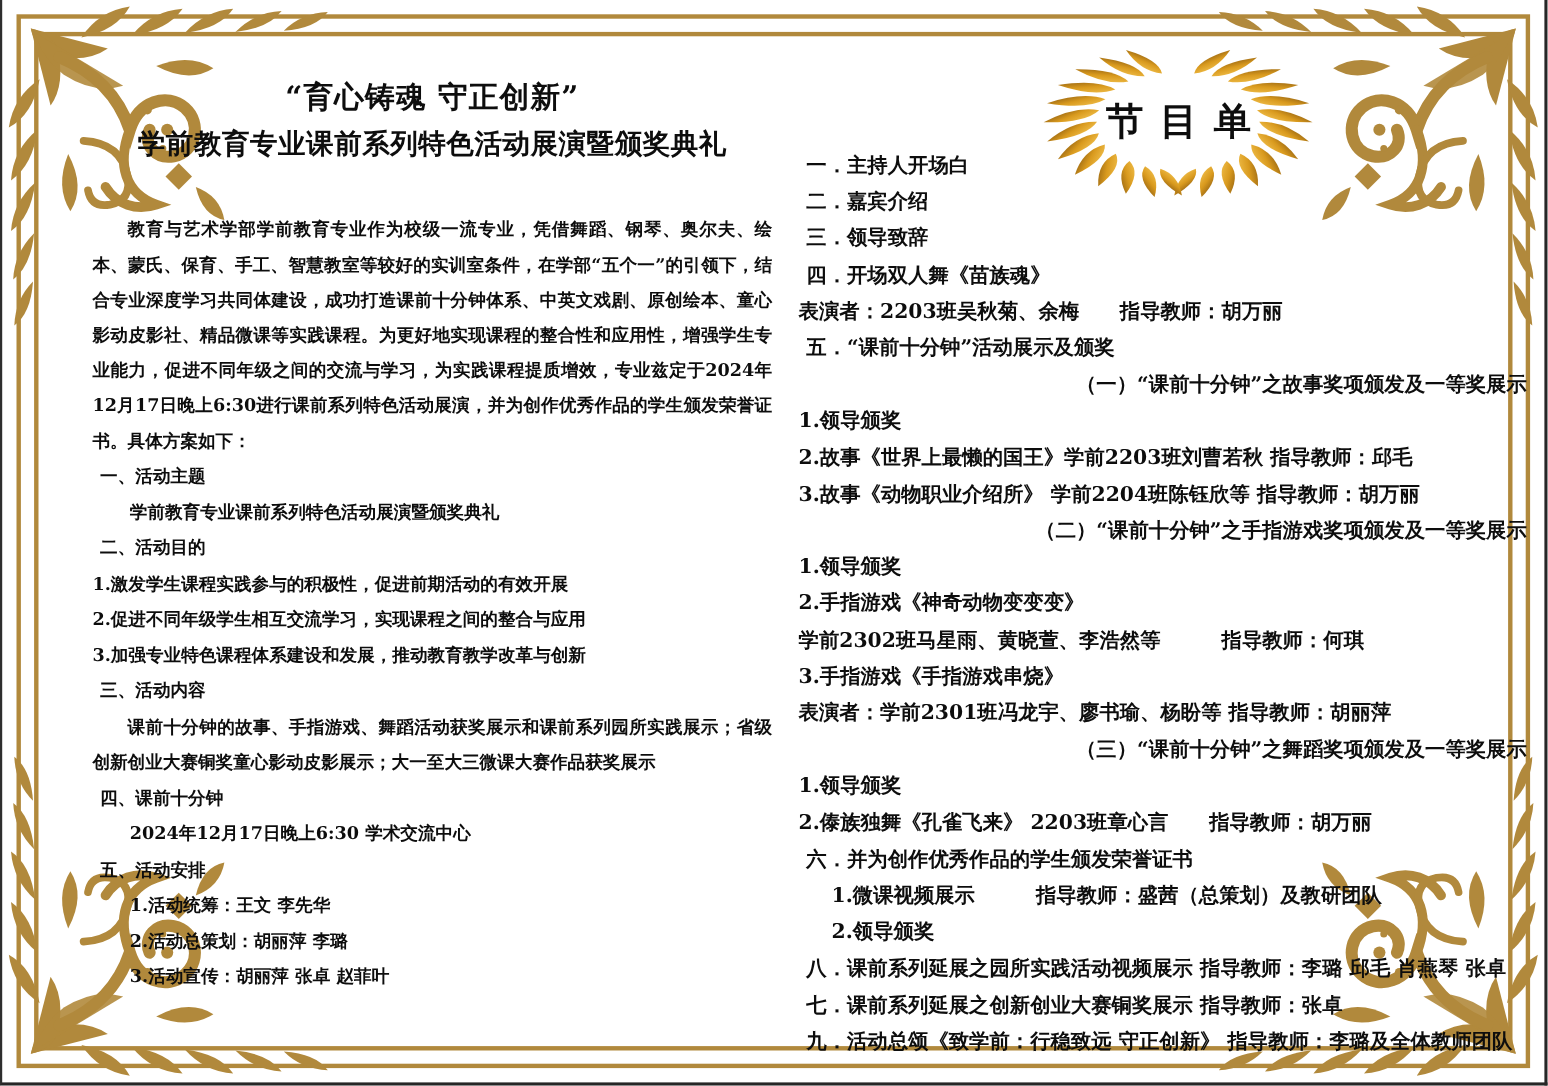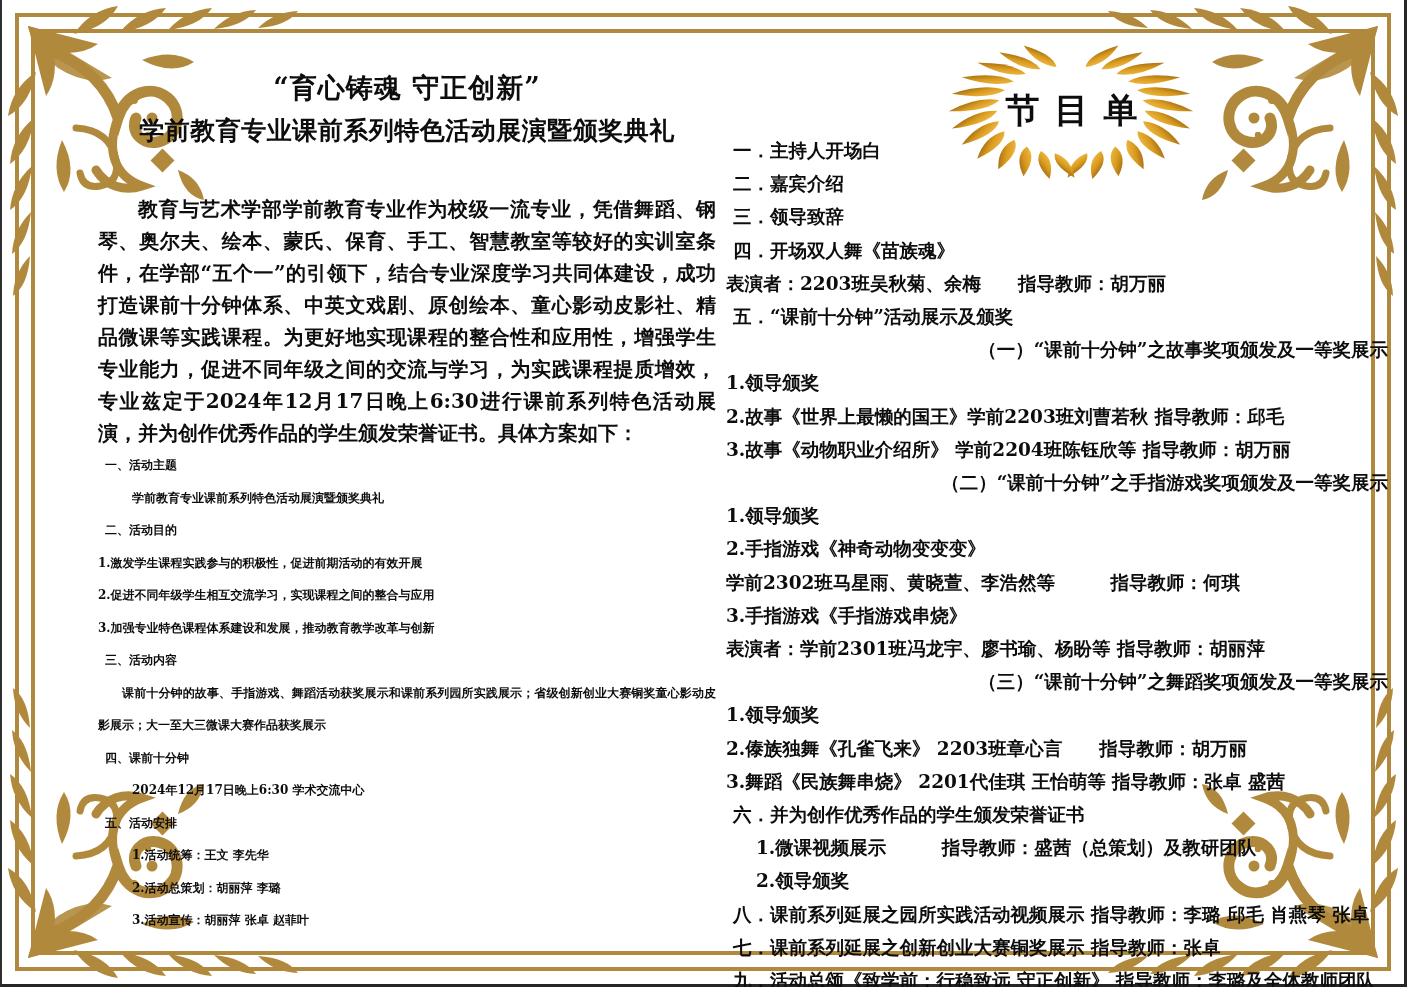--- a/index.html
+++ b/index.html
@@ -12,26 +12,26 @@
   
   .frame-outer{position:absolute;inset:13px;border:4px solid #b1893c;pointer-events:none;}
   .frame-inner{position:absolute;inset:29px;border:4px solid #b1893c;pointer-events:none;}
   
   .corner{position:absolute;width:300px;height:300px;pointer-events:none;}
   .corner.tl{top:0;left:0;}
   .corner.tr{top:0;right:0;transform:scaleX(-1);}
   .corner.bl{bottom:0;left:0;transform:scaleY(-1);}
   .corner.br{bottom:0;right:0;transform:scale(-1,-1);}
   
-  .col-left{position:absolute;left:96px;top:70px;width:618px;}
+  .col-left{position:absolute;left:82px;top:70px;width:618px;}
   .title1{font-size:27px;font-weight:900;text-align:center;letter-spacing:1px;}
   .title2{font-size:25px;font-weight:900;text-align:center;margin-top:8px;letter-spacing:0.5px;}
-  .intro{margin:46px 0 0 0;font-size:20px;line-height:32px;font-weight:700;
+  .intro{margin:46px 0 0 0;font-size:16px;line-height:32px;font-weight:700;
     text-align:justify;text-indent:2em;}
-  .lines .line{font-size:12px;line-height:32.5px;font-weight:700;white-space:nowrap;}
+  .lines .line{font-size:16px;line-height:32.5px;font-weight:700;white-space:nowrap;}
   .line.t-h{padding-left:7px;}
   .line.t-i{padding-left:34px;}
   .line.t-s{padding-left:17px;text-align:right;}
   .line.t-fp{white-space:normal;text-indent:2em;text-align:justify;}
   
   .col-right{position:absolute;left:724px;top:134px;width:662px;}
   .col-right .line{font-size:18.5px;line-height:33.2px;font-weight:700;white-space:nowrap;}
   .col-right .line.t-i{padding-left:30px;}
   .col-right .line.t-s{padding-left:14px;}
   
@@ -235,21 +235,20 @@
       <div class="line t-p"><span>3.故事《动物职业介绍所》 学前2204班陈钰欣等 指导教师：胡万丽</span></div>
       <div class="line t-s"><span>（二）“课前十分钟”之手指游戏奖项颁发及一等奖展示</span></div>
       <div class="line t-p"><span>1.领导颁奖</span></div>
       <div class="line t-p"><span>2.手指游戏《神奇动物变变变》</span></div>
       <div class="line t-p"><span>学前2302班马星雨、黄晓萱、李浩然等　　　指导教师：何琪</span></div>
       <div class="line t-p"><span>3.手指游戏《手指游戏串烧》</span></div>
       <div class="line t-p"><span>表演者：学前2301班冯龙宇、廖书瑜、杨盼等 指导教师：胡丽萍</span></div>
       <div class="line t-s"><span>（三）“课前十分钟”之舞蹈奖项颁发及一等奖展示</span></div>
       <div class="line t-p"><span>1.领导颁奖</span></div>
       <div class="line t-p"><span>2.傣族独舞《孔雀飞来》 2203班章心言　　指导教师：胡万丽</span></div>
-      <div class="line t-p"><span>3.舞蹈《民族舞串烧》 2201代佳琪 王怡萌等 指导教师：张卓 盛茜</span></div>
       <div class="line t-h"><span>六．并为创作优秀作品的学生颁发荣誉证书</span></div>
       <div class="line t-i"><span>1.微课视频展示　　　指导教师：盛茜（总策划）及教研团队</span></div>
       <div class="line t-i"><span>2.领导颁奖</span></div>
       <div class="line t-h"><span>八．课前系列延展之园所实践活动视频展示 指导教师：李璐 邱毛 肖燕琴 张卓</span></div>
       <div class="line t-h"><span>七．课前系列延展之创新创业大赛铜奖展示 指导教师：张卓</span></div>
       <div class="line t-h"><span>九．活动总颂《致学前：行稳致远 守正创新》 指导教师：李璐及全体教师团队</span></div>
     </div>
 
 </div>
 

